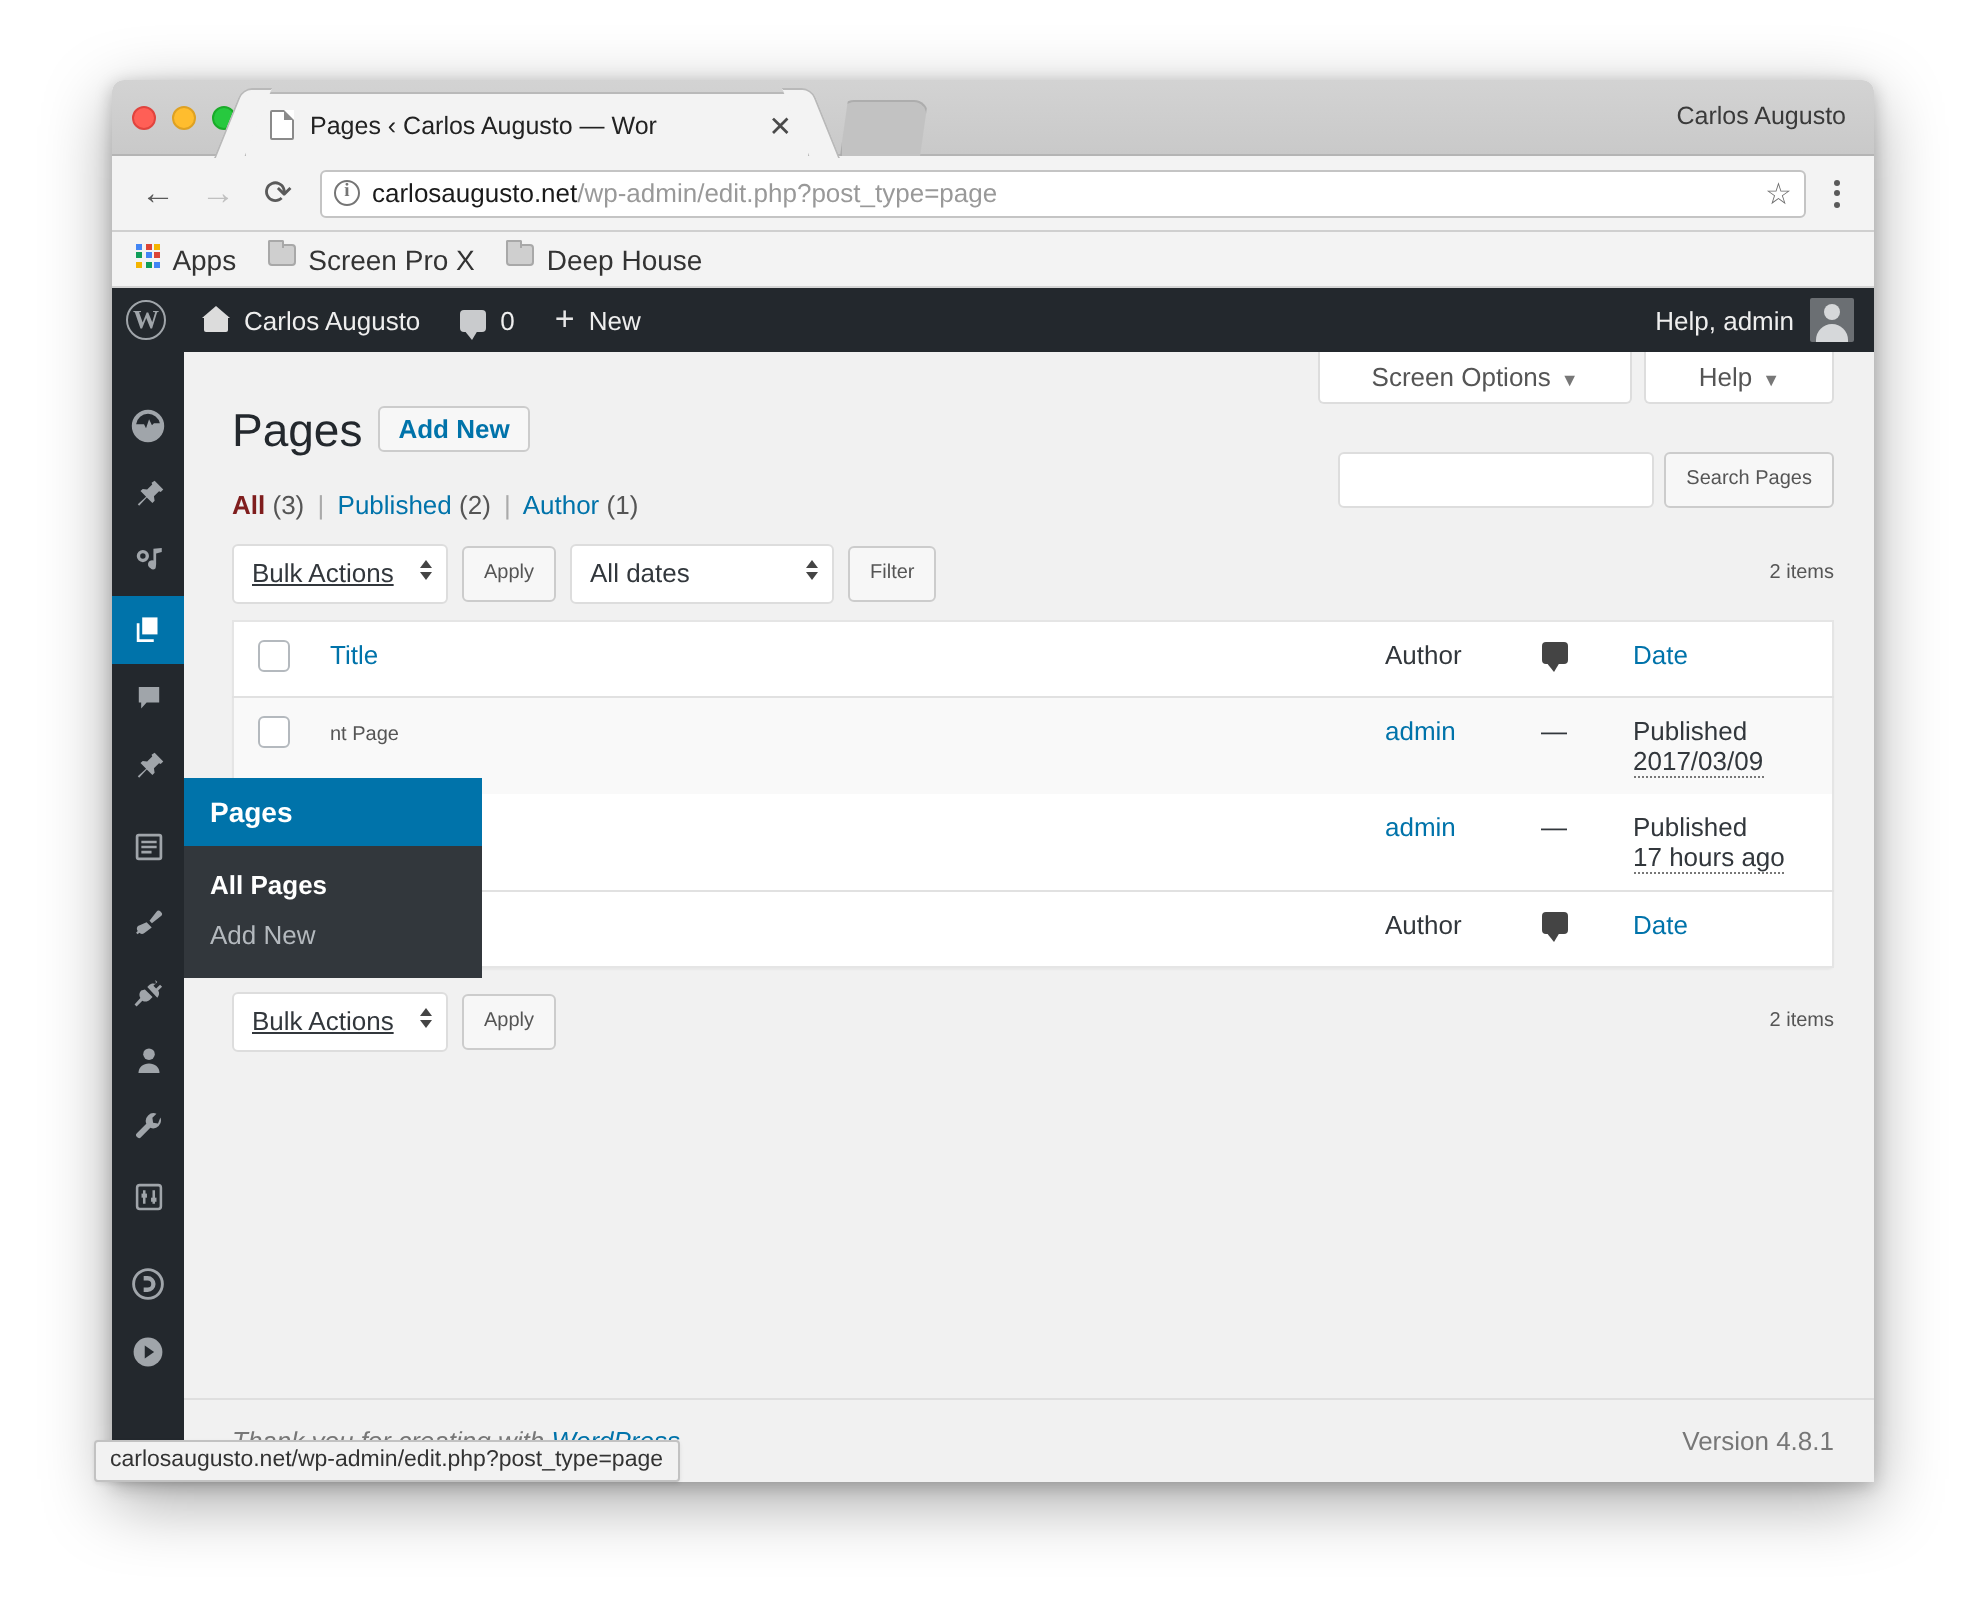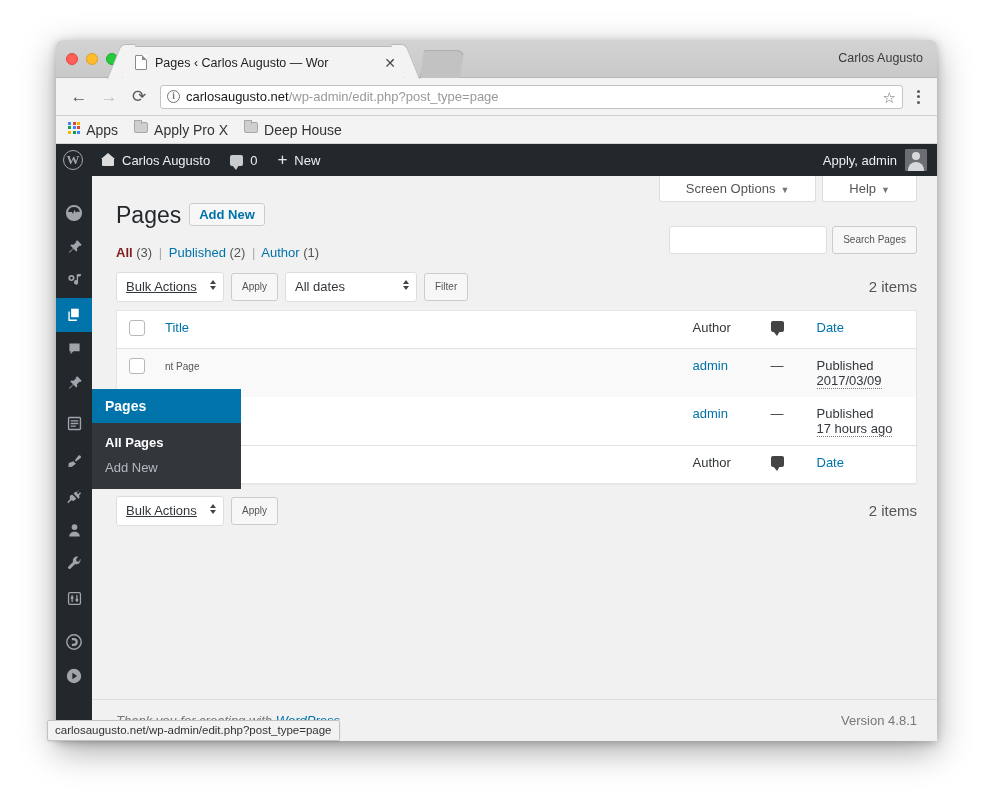--- a/index.html
+++ b/index.html
@@ -253,21 +253,21 @@
     background:#fff; border:1px solid #ddd; border-radius:3px;
     height:30px; font-size:13px; color:#32373c;
     display:flex; align-items:center; padding:0 24px 0 9px; position:relative;
   }
   .select .spin { position:absolute; right:7px; top:7px; display:flex; flex-direction:column; gap:2px; }
   .select .spin i { width:0;height:0;border-left:3.5px solid transparent;border-right:3.5px solid transparent; display:block;}
   .select .spin i:first-child { border-bottom:4px solid #444; }
   .select .spin i:last-child  { border-top:4px solid #444; }
   .sel-bulk { width:108px;text-decoration:underline; }
   .sel-dates { width:132px; }
-  .items-count { margin-left:auto; font-size:15px; color:#555; }
+  .items-count { margin-left:auto; font-size:10px; color:#555; }
 
   table.wp-list {
     width:100%; border-collapse:collapse; margin-top:8px;
     background:#fff; border:1px solid #e5e5e5; border-radius:3px;
     box-shadow:0 1px 1px rgba(0,0,0,.04);
   }
   table.wp-list th, table.wp-list td {
     text-align:left; font-size:13px; color:#32373c; padding:9px 10px;
     vertical-align:top;
   }
@@ -367,21 +367,21 @@
           <i></i>
           <i></i>
           <i></i>
           <i></i>
           <i></i>
         </span>
       <span>Apps</span>
     </div>
     <div class="bm">
       <span class="folder"></span>
-      <span>Apply Pro X</span>
+      <span>Screen Pro X</span>
     </div>
     <div class="bm">
       <span class="folder"></span>
       <span>Deep House</span>
     </div>
   </div>
 
   <div class="viewport">
 
     <div class="adminbar">
@@ -392,21 +392,21 @@
       </div>
       <div class="ab-item">
         <span class="bubble"></span>
         <span>0</span>
       </div>
       <div class="ab-item">
         <span class="plus">+</span>
         <span>New</span>
       </div>
       <div class="ab-right">
-        <span>Apply, admin</span>
+        <span>Help, admin</span>
         <span class="avatar-box"></span>
       </div>
     </div>
 
     <div class="sidebar">
       <div class="side-ico" style="top:20px">
         <svg width="18" height="18" viewBox="0 0 20 20">
             <path fill="currentColor" d="M10 1a9 9 0 100 18 9 9 0 000-18zm0 2.2a6.8 6.8 0 016.6 5.3h-3.3l-1.1 1.1-1.6-3.3-1.7 4.9-1.1-2.2H3.4A6.8 6.8 0 0110 3.2z"></path>
           </svg>
       </div>

